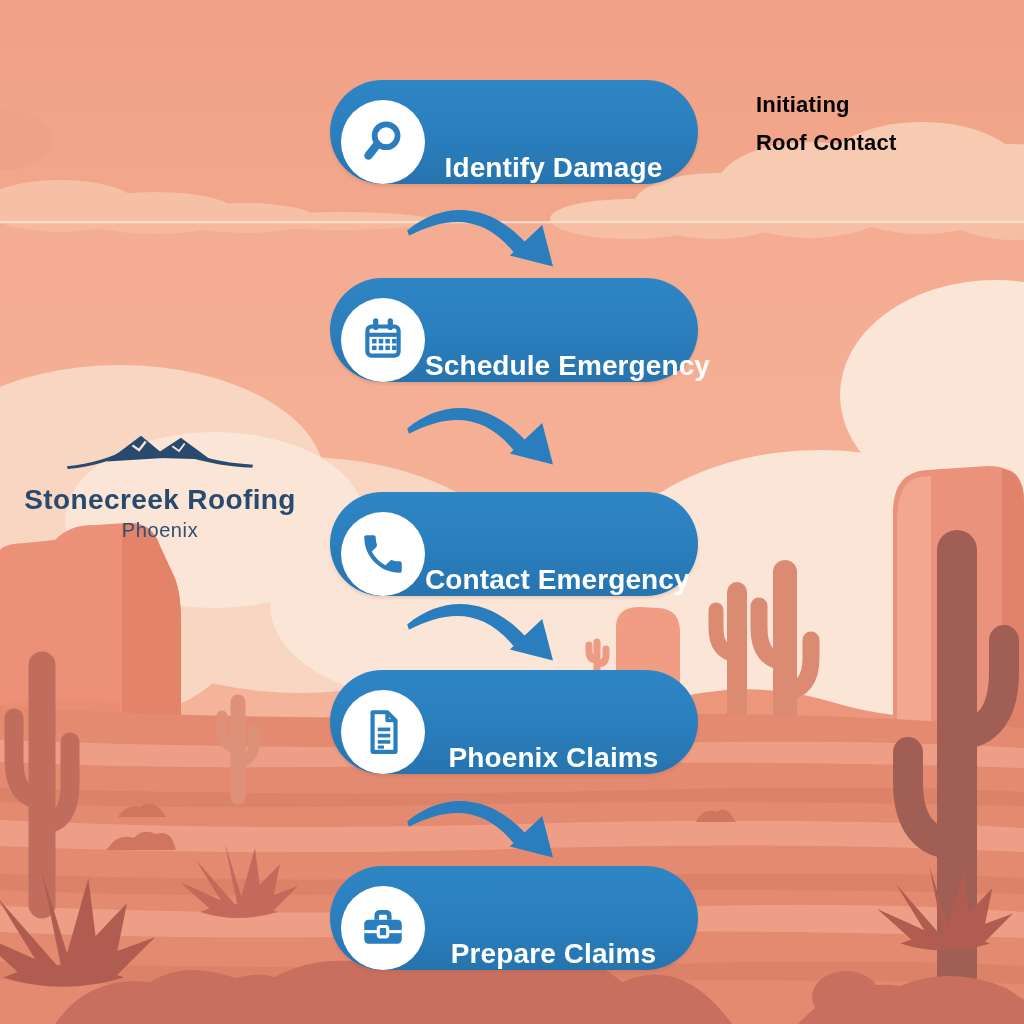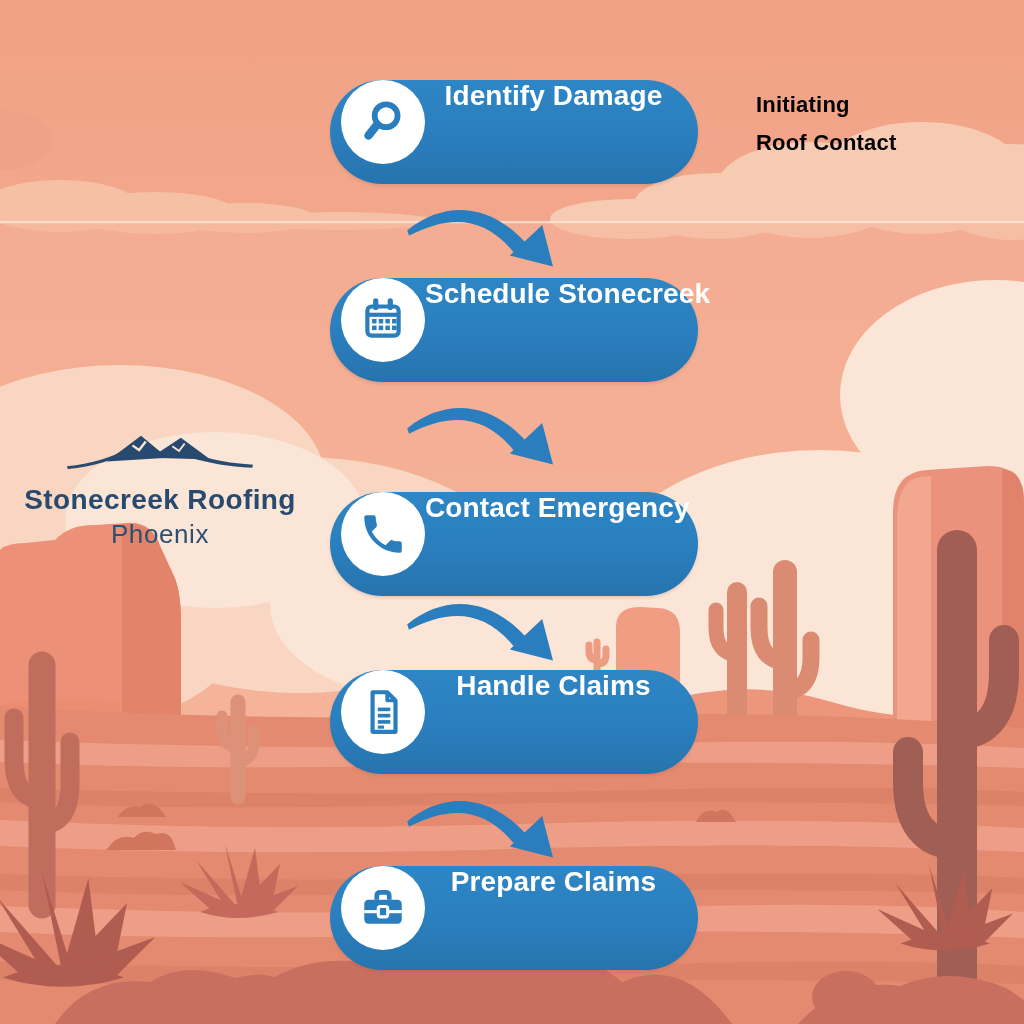--- a/index.html
+++ b/index.html
@@ -12,27 +12,27 @@
   
   .title{
     position:absolute;left:756px;top:86px;width:250px;
     color:#000000;font-weight:700;font-size:22px;line-height:38px;letter-spacing:.2px;
   }
 
   
   .logo{position:absolute;left:15px;top:430px;width:290px;text-align:center;color:#274a6e;}
   .logo-mountain{width:190px;height:44px;display:block;margin:0 auto;}
   .logo-name{font-size:28px;font-weight:600;letter-spacing:.4px;margin-top:10px;white-space:nowrap;}
-  .logo-city{font-size:26px;font-weight:500;letter-spacing:.6px;margin-top:3px;color:#2c4f74;}
+  .logo-city{font-size:20px;font-weight:500;letter-spacing:.6px;margin-top:3px;color:#2c4f74;}
 
   
   .pill{
     position:absolute;left:330px;width:368px;height:104px;border-radius:52px;
     background:linear-gradient(180deg,#2f86c4 0%,#2a7ebd 55%,#2674ae 100%);
-    display:flex;align-items:flex-start;
+    display:flex;align-items:flex-end;
     box-shadow:0 2px 3px rgba(150,80,60,.18);
   }
   .pill-circle{
     width:84px;height:84px;border-radius:50%;background:#ffffff;
     margin-left:11px;flex:0 0 auto;display:flex;align-items:center;justify-content:center;
   }
   .pill-icon{width:50px;height:50px;display:block;}
   .pill-label{
     flex:1;text-align:center;color:#ffffff;font-weight:700;font-size:28px;
     letter-spacing:.1px;padding-right:16px;white-space:nowrap;
@@ -224,21 +224,21 @@
           <rect x="19.9" y="23" width="4.3" height="4.3"></rect>
         <rect x="26.3" y="23" width="4.3" height="4.3"></rect>
           <rect x="32.7" y="23" width="4.3" height="4.3"></rect>
         <rect x="13.5" y="29.4" width="4.3" height="4.3"></rect>
           <rect x="19.9" y="29.4" width="4.3" height="4.3"></rect>
         <rect x="26.3" y="29.4" width="4.3" height="4.3"></rect>
           <rect x="32.7" y="29.4" width="4.3" height="4.3"></rect>
       </g>
     </svg>
   </div>
-  <div class="pill-label">Schedule Stonecreek</div>
+  <div class="pill-label">Schedule Emergency</div>
 </div>
 
 <svg class="flow-arrow a2" viewBox="0 0 180 80">
   <g fill="#2a7ebd">
     <path d="M8,36 C50,2 100,6 140,50 L126,60 C92,18 52,20 10,42 Z"></path>
     <path d="M170,76 L122,64 L158,30 Z"></path>
   </g>
 </svg>
 
 <div class="pill p3">
@@ -261,21 +261,21 @@
   <div class="pill-circle">
     <svg class="pill-icon" viewBox="0 0 48 48">
       <path d="M14,5 H28 L36,13 V43 H14 Z" fill="none" stroke="#2a7ebd" stroke-width="4" stroke-linejoin="round"></path>
       <path d="M28,5 V13 H36" fill="none" stroke="#2a7ebd" stroke-width="3.5" stroke-linejoin="round"></path>
       <line x1="19" y1="21.5" x2="31" y2="21.5" stroke="#2a7ebd" stroke-width="3.5"></line>
       <line x1="19" y1="27.5" x2="31" y2="27.5" stroke="#2a7ebd" stroke-width="3.5"></line>
       <line x1="19" y1="33.5" x2="31" y2="33.5" stroke="#2a7ebd" stroke-width="3.5"></line>
       <line x1="19" y1="38.5" x2="25" y2="38.5" stroke="#2a7ebd" stroke-width="3"></line>
     </svg>
   </div>
-  <div class="pill-label">Handle Claims</div>
+  <div class="pill-label">Phoenix Claims</div>
 </div>
 
 <svg class="flow-arrow a4" viewBox="0 0 180 80">
   <g fill="#2a7ebd">
     <path d="M8,36 C50,2 100,6 140,50 L126,60 C92,18 52,20 10,42 Z"></path>
     <path d="M170,76 L122,64 L158,30 Z"></path>
   </g>
 </svg>
 
 <div class="pill p5">

